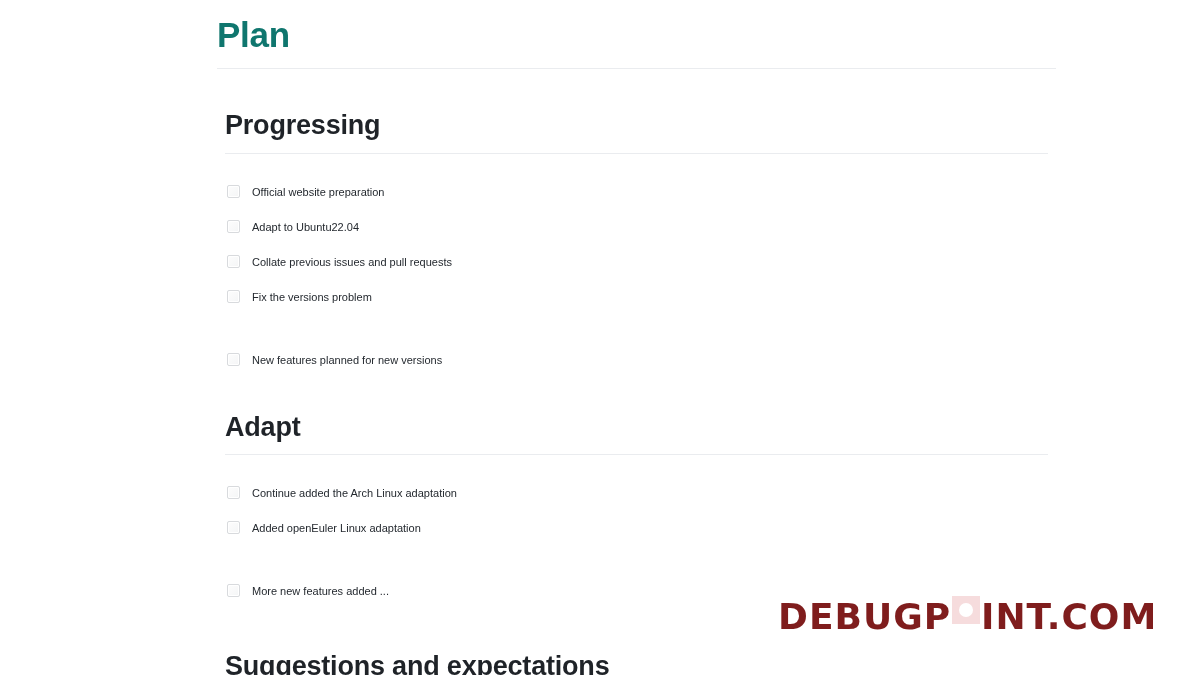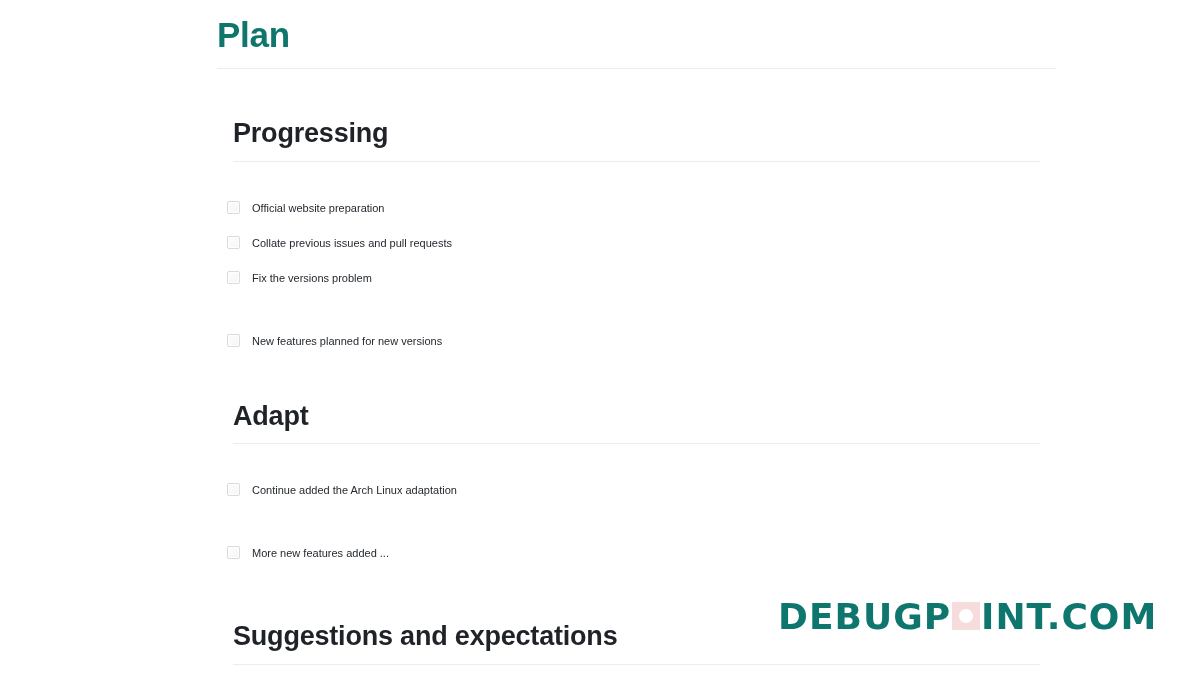--- a/index.html
+++ b/index.html
@@ -44,21 +44,21 @@
     padding-bottom: 11px;
     border-bottom: 1px solid #eaecef;
   }
 
   .h2 {
     font-size: 27px;
     line-height: 1.25;
     font-weight: bold;
     color: #1f2328;
     letter-spacing: -0.2px;
-    margin: 16px;
+    margin: 8px;
     padding-top: 32px;
     padding-bottom: 10px;
     border-bottom: 1px solid #eaecef;
     position: relative;
     z-index: 2;
   }
   .h2.sugg {
     padding-top: 40px;
   }
 
@@ -108,26 +108,25 @@
     white-space: nowrap;
   }
 
   
   .watermark {
     position: absolute;
     left: 778px;
     top: 596px;
     height: 40px;
     display: flex;
-    align-items: center;
     font-family: "DejaVu Sans", sans-serif;
     font-weight: bold;
     font-size: 36px;
     letter-spacing: 1px;
-    color: #0f766e;
+    color: #7f1d1d;
     z-index: 1;
     pointer-events: none;
     user-select: none;
   }
   .watermark .wm-text { display: inline-block; }
   .watermark .wm-o {
     display: inline-block;
     position: relative;
     width: 28px;
     height: 28px;
@@ -163,38 +162,46 @@
 
     <h2 class="h2">Progressing</h2>
 
     <ul class="task-list">
       <li class="task-item">
         <span class="task-checkbox"></span>
         <span class="task-label">Official website preparation</span>
       </li>
       <li class="task-item">
         <span class="task-checkbox"></span>
+        <span class="task-label">Adapt to Ubuntu22.04</span>
+      </li>
+      <li class="task-item">
+        <span class="task-checkbox"></span>
         <span class="task-label">Collate previous issues and pull requests</span>
       </li>
       <li class="task-item">
         <span class="task-checkbox"></span>
         <span class="task-label">Fix the versions problem</span>
       </li>
       <li class="task-item">
         <span class="task-checkbox"></span>
         <span class="task-label">New features planned for new versions</span>
       </li>
     </ul>
 
     <h2 class="h2">Adapt</h2>
 
     <ul class="task-list">
       <li class="task-item">
         <span class="task-checkbox"></span>
         <span class="task-label">Continue added the Arch Linux adaptation</span>
+      </li>
+      <li class="task-item">
+        <span class="task-checkbox"></span>
+        <span class="task-label">Added openEuler Linux adaptation</span>
       </li>
       <li class="task-item">
         <span class="task-checkbox"></span>
         <span class="task-label">More new features added ...</span>
       </li>
     </ul>
 
     <h2 class="h2 sugg">Suggestions and expectations</h2>
 
     <p class="para">If you have any suggestions or expectations, welcome to let us know in the Issues section.</p>

